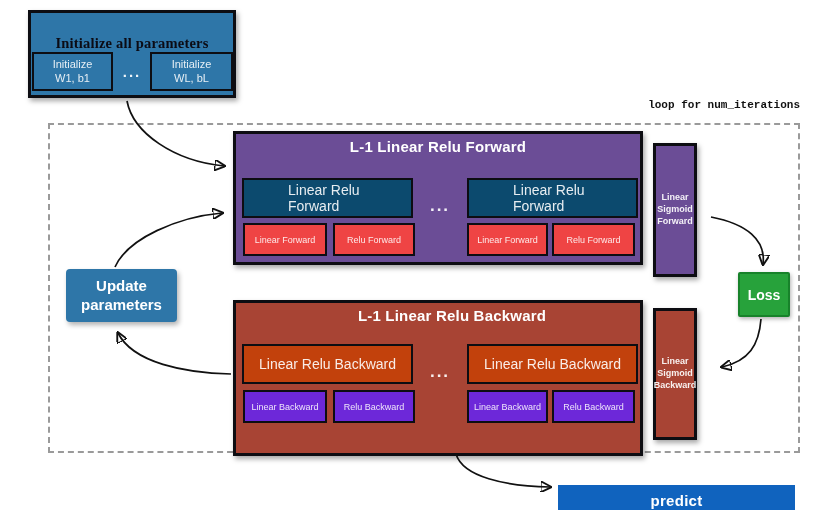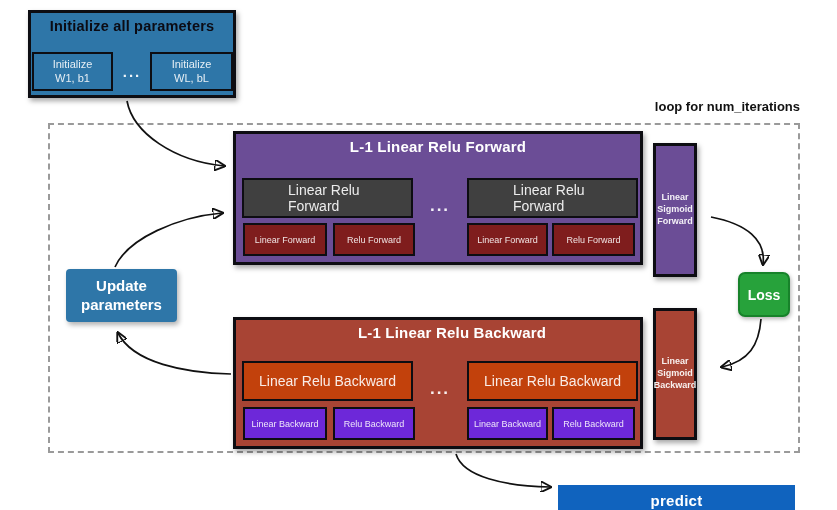--- a/index.html
+++ b/index.html
@@ -11,68 +11,68 @@
   }
   .abs { position:absolute; }
 
   
   .init-box {
     left:28px; top:10px; width:208px; height:88px;
     background:#2E76A8; border:3px solid #0d0d12;
     box-shadow:2px 3px 5px rgba(0,0,0,0.35);
   }
   .init-title {
-    text-align:center; margin-top:5px;
-    font-size:14.5px; font-weight:bold; color:#0b0b14; letter-spacing:.2px;
+    text-align:center; margin-top:22px;
+    font-size:14.5px; font-weight:bold; color:#0b0b14; letter-spacing:.2px;font-family:Liberation Serif, serif;
   }
   .init-sub {
     position:absolute; background:#2E76A8; border:2.5px solid #0d0d12;
     color:rgba(255,255,255,0.88); font-size:11px; line-height:1.25;
     display:flex; align-items:center; justify-content:center; text-align:center;
   }
   .init-sub.one { left:1px; top:39px; width:81px; height:39px; }
   .init-sub.two { left:119px; top:39px; width:83px; height:39px; }
   .init-dots {
     position:absolute; left:84px; top:50px; width:34px; text-align:center;
     color:rgba(255,255,255,0.92); font-weight:bold; font-size:15px; letter-spacing:2px;
   }
 
   
   .loop-label {
-    right:37px; top:99px; font-size:13px; font-weight:bold; color:#111;
+    right:37px; top:99px; font-size:11px; font-weight:bold; color:#111;font-family:Liberation Mono, monospace;
   }
   .loop-box {
     left:48px; top:123px; width:752px; height:330px;
     border:2px dashed #9a9a9a;
   }
 
   
   .block {
     width:410px; height:134px; border:3px solid #0d0d12;
     box-shadow:2px 3px 5px rgba(0,0,0,0.35);
   }
   .block.forward { left:233px; top:131px; background:#6B4D96; }
-  .block.backward { left:233px; top:317px; background:#A84434; height:132px;padding-left:28px; }
+  .block.backward { left:233px; top:300px; background:#A84434; height:156px;padding-left:28px; }
   .block-title {
     text-align:center; margin-top:4px;
     font-size:15px; font-weight:bold; color:#ffffff; letter-spacing:.2px;
   }
   .big-sub {
     position:absolute; border:2.5px solid #0d0d12; height:40px; width:171px;
     display:flex; align-items:center; justify-content:center;
     font-size:14px; color:rgba(255,255,255,0.9);
   }
-  .forward .big-sub { background:#404040;padding-left:44px; }
+  .forward .big-sub { background:#0c4a6e;padding-left:44px; }
   .backward .big-sub { background:#c2410c; }
   .small-sub {
     position:absolute; border:2px solid #0d0d12; height:33px;
     display:flex; align-items:center; justify-content:center;
     font-size:9px; color:rgba(255,255,255,0.88);
   }
-  .forward .small-sub { background:#7f1d1d; }
+  .forward .small-sub { background:#ef4444; }
   .backward .small-sub { background:#6d28d9; }
   .block-dots {
     position:absolute; width:30px; text-align:center;
     color:rgba(255,255,255,0.92); font-weight:bold; font-size:17px; letter-spacing:2px;
   }
   .forward .big-sub.g1 { left:6px;  top:44px; }
   .forward .big-sub.g2 { left:231px;top:44px; }
   .forward .small-sub.g1a { left:7px;   top:89px; width:84px; }
   .forward .small-sub.g1b { left:97px;  top:89px; width:82px; }
   .forward .small-sub.g2a { left:231px; top:89px; width:81px; }
@@ -92,21 +92,21 @@
     display:flex; align-items:center; justify-content:center; text-align:center;
     font-size:9px; font-weight:bold; color:rgba(255,255,255,0.92); line-height:1.3;
     box-shadow:2px 3px 5px rgba(0,0,0,0.35);
   }
   .tall.fwd { left:653px; top:143px; height:134px; background:#6B4D96; }
   .tall.bwd { left:653px; top:308px; height:132px; background:#A84434; }
 
   
   .loss-box {
     left:738px; top:272px; width:52px; height:45px;
-    background:#27A23B; border:2px solid #17822A; border-radius:7px;
+    background:#27A23B; border:2px solid #17822A; border-radius:2px;
     display:flex; align-items:center; justify-content:center;
     font-size:14px; font-weight:bold; color:#ffffff;
     box-shadow:1px 2px 4px rgba(0,0,0,0.3);
   }
 
   
   .update-box {
     left:66px; top:269px; width:111px; height:53px;
     background:#2E76A8; border-radius:4px;
     display:flex; align-items:center; justify-content:center; text-align:center;

